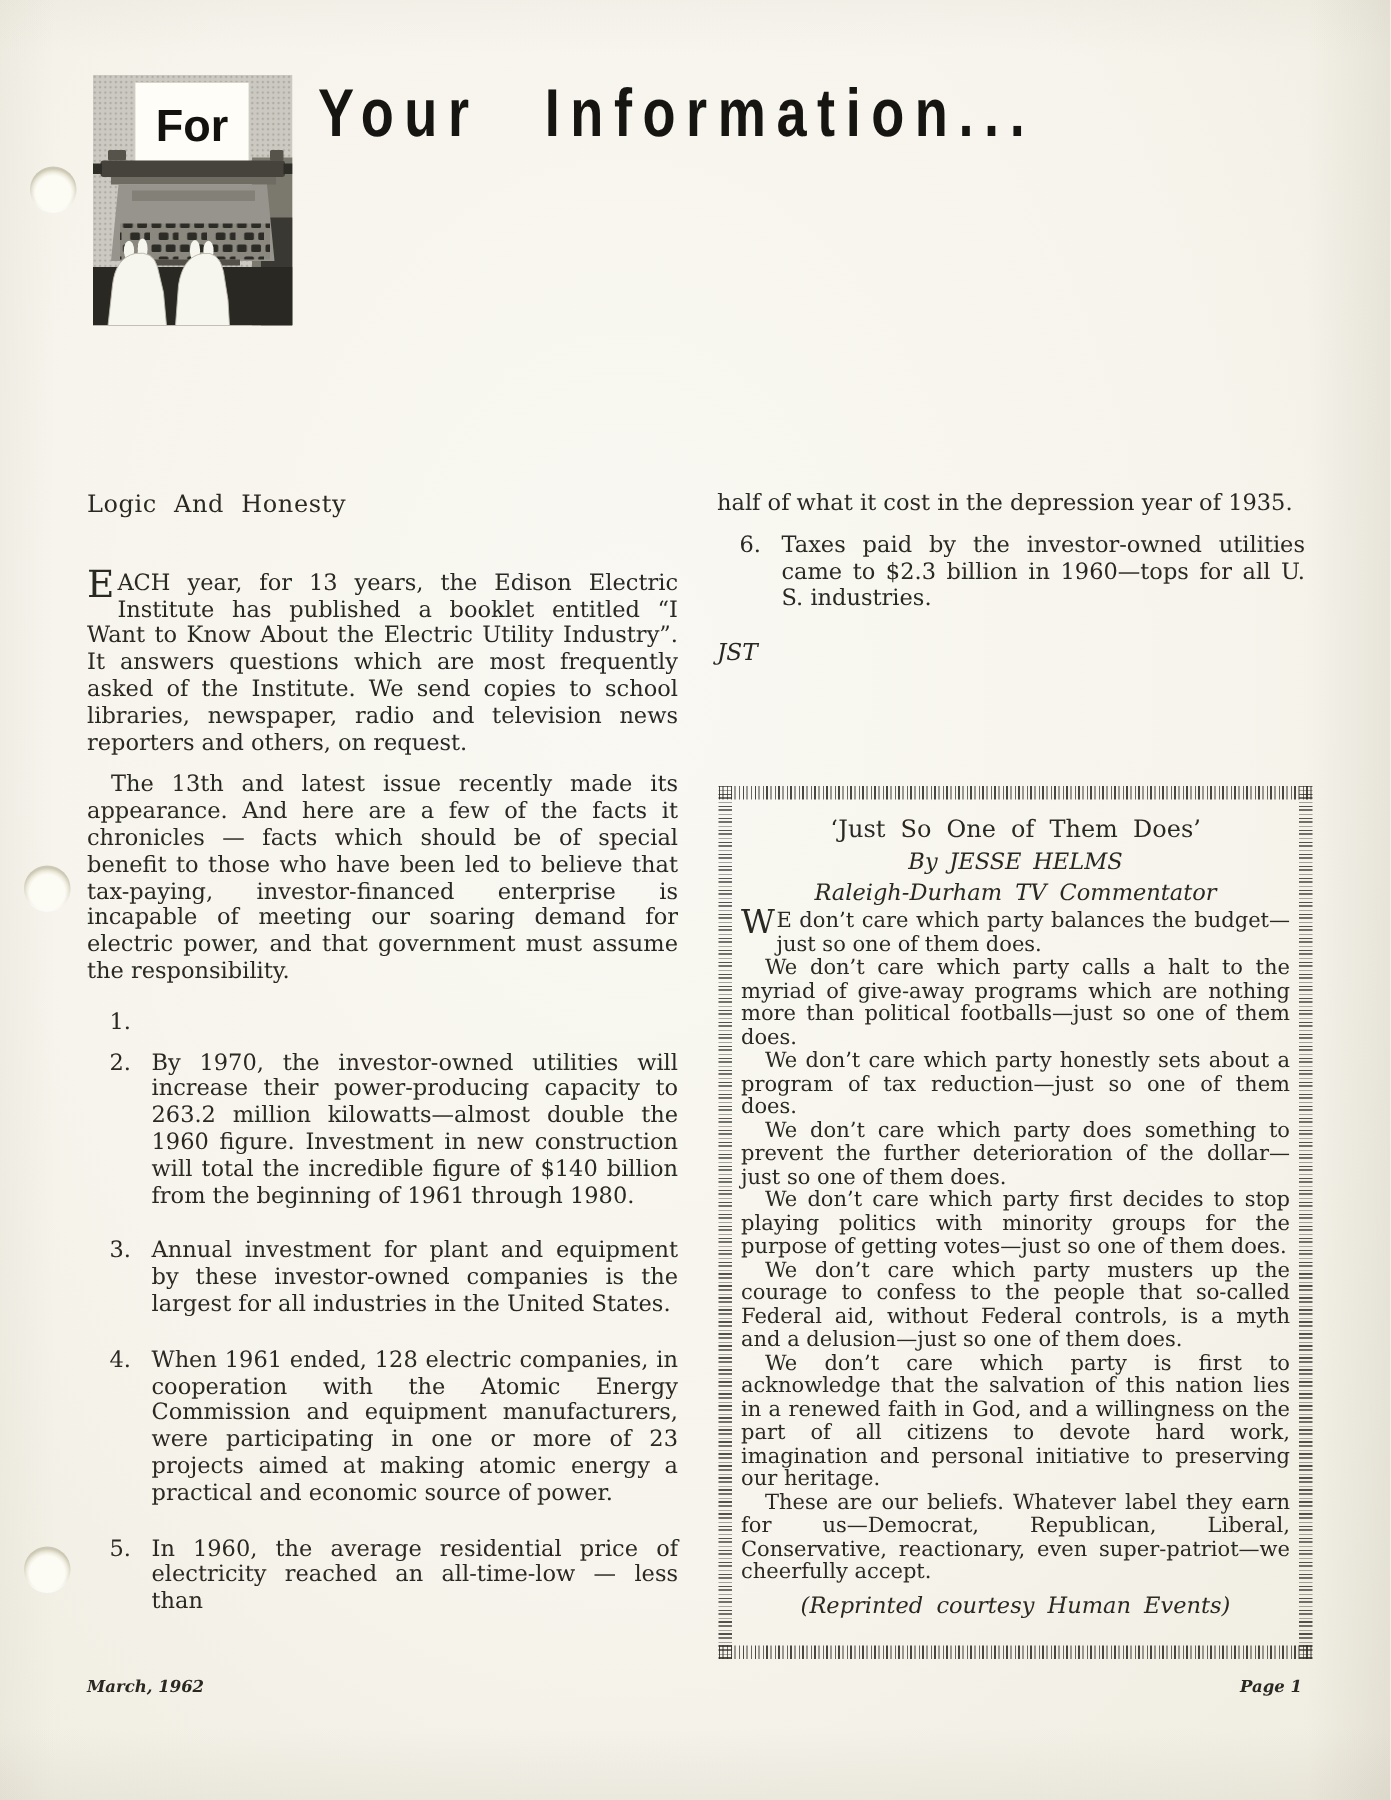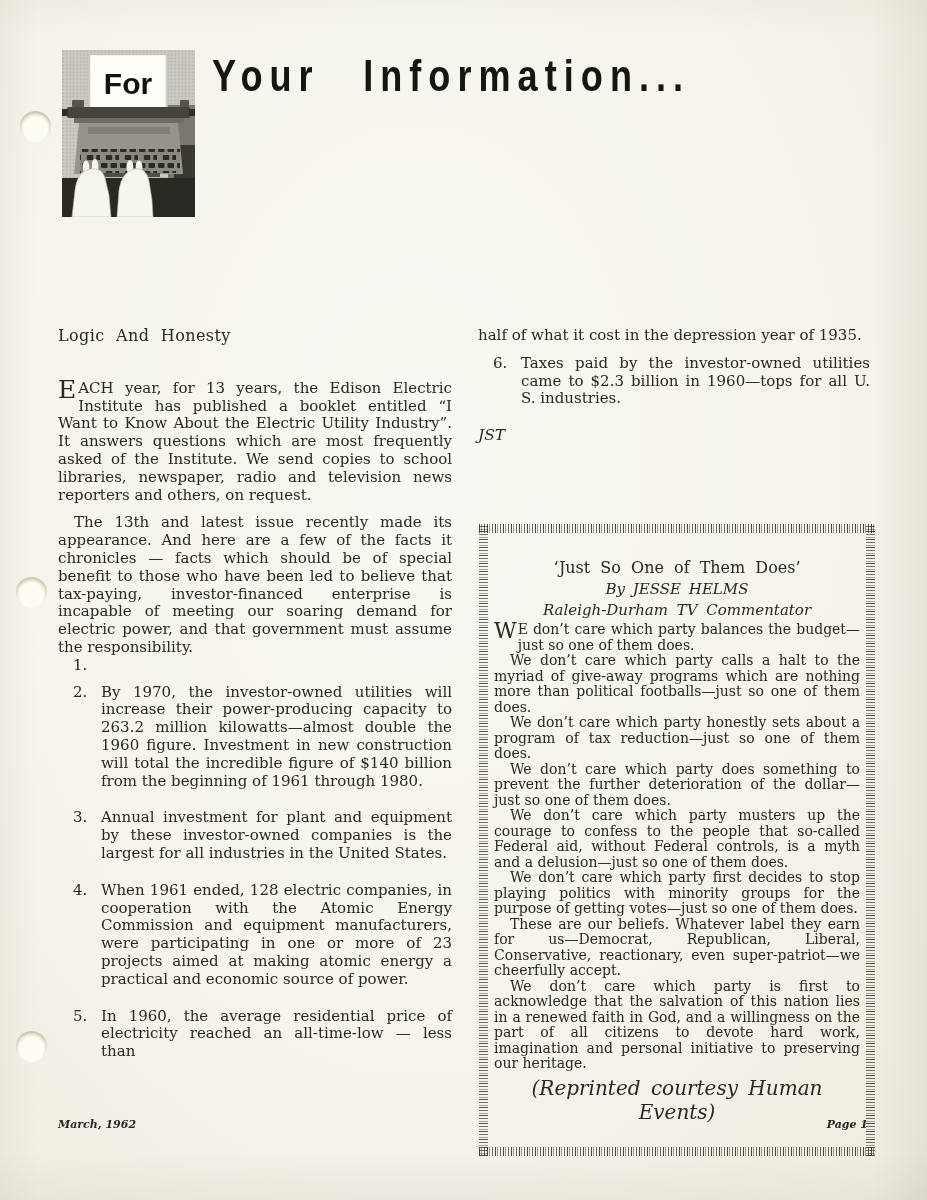--- a/index.html
+++ b/index.html
@@ -51,27 +51,27 @@
 
   
   .feature-box{position:absolute;left:479px;top:524px;width:396px;box-sizing:border-box;}
   .bx{position:absolute;}
   .bx-h{left:0;right:0;height:9px;
     background:repeating-linear-gradient(90deg, rgba(42,40,34,.85) 0 1px, rgba(42,40,34,0) 1px 2.5px, rgba(42,40,34,.45) 2.5px 3.5px, rgba(42,40,34,0) 3.5px 5.5px, rgba(42,40,34,.7) 5.5px 6.5px, rgba(42,40,34,0) 6.5px 8px);}
   .bx-v{top:0;bottom:0;width:9px;
     background:repeating-linear-gradient(0deg, rgba(42,40,34,.8) 0 1px, rgba(42,40,34,0) 1px 2.5px, rgba(42,40,34,.4) 2.5px 3.5px, rgba(42,40,34,0) 3.5px 5.5px, rgba(42,40,34,.65) 5.5px 6.5px, rgba(42,40,34,0) 6.5px 8px);}
   .bx-top{top:0;} .bx-bottom{bottom:0;} .bx-left{left:0;} .bx-right{right:0;}
   .box-inner{position:relative;padding:14px 15px 12px;}
-  .box-title{text-align:center;font-size:16px;font-weight:400;word-spacing:5px;margin:20px 0 3px;}
+  .box-title{text-align:center;font-size:16px;font-weight:400;word-spacing:5px;margin:5px 0 3px;}
   .box-byline{text-align:center;font-style:italic;font-size:15px;margin:0 0 3px;word-spacing:3px;}
   .box-subtitle{text-align:center;font-style:italic;font-size:15px;margin:0 0 3px;word-spacing:4px;}
   .box-para{font-size:14px;line-height:15.5px;text-align:justify;text-indent:16px;margin:0;}
   .box-lead{text-indent:0;}
   .box-drop{float:left;font-size:22px;line-height:16px;padding:1px 1px 0 0;}
-  .box-credit{text-align:center;font-style:italic;font-size:20px;word-spacing:4px;margin-top:4px;}
+  .box-credit{text-align:center;font-style:italic;font-size:15px;word-spacing:4px;margin-top:4px;}
 
   
   .footer-item{position:absolute;top:1118px;font-weight:bold;font-style:italic;font-size:11px;}
   .footer-left{left:58px;}
   .footer-right{right:59px;}
 </style>
 </head>
 <body>
 
 <div class="page">
@@ -118,21 +118,21 @@
     <path d="M55,167 L57,140 Q60,121 73,119 Q84,117 87,131 L90,150 L91,167 Z" fill="#f6f5ee" stroke="#bab7aa" stroke-width="0.6"></path>
   </svg>
 
   <h1 class="main-title">Your Information...</h1>
 
   <div class="col col-left">
     <h2 class="section-heading">Logic And Honesty</h2>
 
     <p><span class="dropcap">E</span><span>ACH year, for 13 years, the Edison Electric Institute has published a booklet entitled “I Want to Know About the Electric Utility Industry”. It answers questions which are most frequently asked of the Institute. We send copies to school libraries, newspaper, radio and television news reporters and others, on request.</span></p>
 
-    <p class="indent" style="margin-bottom:0;">The 13th and latest issue recently made its appearance. And here are a few of the facts it chronicles — facts which should be of special benefit to those who have been led to believe that tax-paying, investor-financed enterprise is incapable of meeting our soaring demand for electric power, and that government must assume the responsibility.</p>
+    <p class="indent" style="margin-bottom:16px;">The 13th and latest issue recently made its appearance. And here are a few of the facts it chronicles — facts which should be of special benefit to those who have been led to believe that tax-paying, investor-financed enterprise is incapable of meeting our soaring demand for electric power, and that government must assume the responsibility.</p>
 
     <div class="fact">
       <span class="fact-num">1.</span>
     </div>
     <div class="fact">
       <span class="fact-num">2.</span>
       <p class="fact-text">By 1970, the investor-owned utilities will increase their power-producing capacity to 263.2 million kilowatts—almost double the 1960 figure. Investment in new construction will total the incredible figure of $140 billion from the beginning of 1961 through 1980.</p>
     </div>
     <div class="fact">
       <span class="fact-num">3.</span>
@@ -167,24 +167,24 @@
 
     <div class="box-inner">
       <h3 class="box-title">‘Just So One of Them Does’</h3>
       <p class="box-byline">By JESSE HELMS</p>
       <p class="box-subtitle">Raleigh-Durham TV Commentator</p>
 
       <p class="box-para box-lead"><span class="box-drop">W</span><span>E don’t care which party balances the budget—just so one of them does.</span></p>
       <p class="box-para">We don’t care which party calls a halt to the myriad of give-away programs which are nothing more than political footballs—just so one of them does.</p>
       <p class="box-para">We don’t care which party honestly sets about a program of tax reduction—just so one of them does.</p>
       <p class="box-para">We don’t care which party does something to prevent the further deterioration of the dollar—just so one of them does.</p>
+      <p class="box-para">We don’t care which party first decides to stop playing politics with minority groups for the purpose of getting votes—just so one of them does.</p>
       <p class="box-para">We don’t care which party musters up the courage to confess to the people that so-called Federal aid, without Federal controls, is a myth and a delusion—just so one of them does.</p>
-      <p class="box-para">We don’t care which party first decides to stop playing politics with minority groups for the purpose of getting votes—just so one of them does.</p>
+      <p class="box-para">We don’t care which party is first to acknowledge that the salvation of this nation lies in a renewed faith in God, and a willingness on the part of all citizens to devote hard work, imagination and personal initiative to preserving our heritage.</p>
       <p class="box-para">These are our beliefs. Whatever label they earn for us—Democrat, Republican, Liberal, Conservative, reactionary, even super-patriot—we cheerfully accept.</p>
-      <p class="box-para">We don’t care which party is first to acknowledge that the salvation of this nation lies in a renewed faith in God, and a willingness on the part of all citizens to devote hard work, imagination and personal initiative to preserving our heritage.</p>
       <p class="box-credit">(Reprinted courtesy Human Events)</p>
     </div>
   </div>
 
   <div class="footer-item footer-left">March, 1962</div>
   <div class="footer-item footer-right">Page 1</div>
 
 </div>
 
 </body></html>

